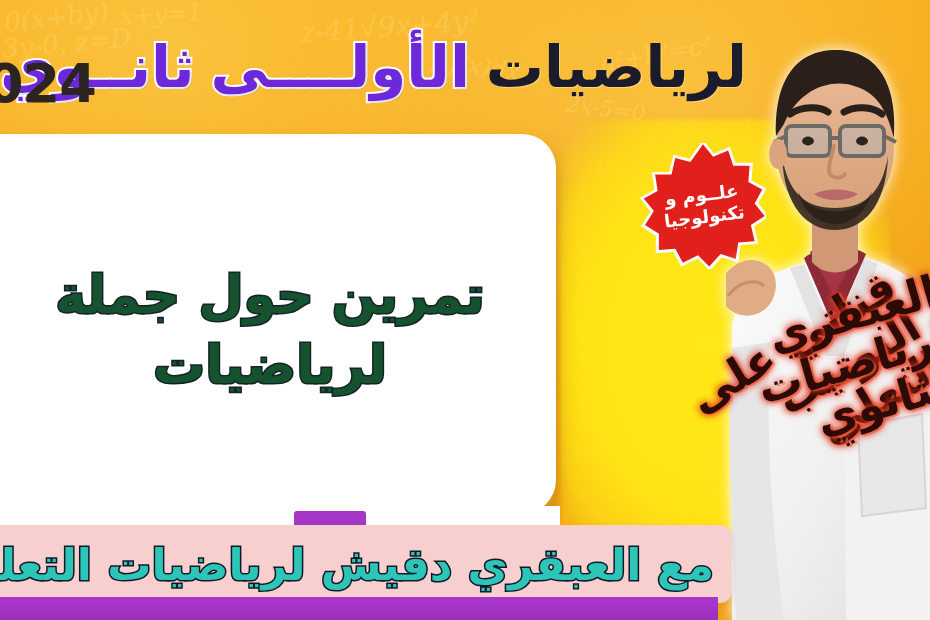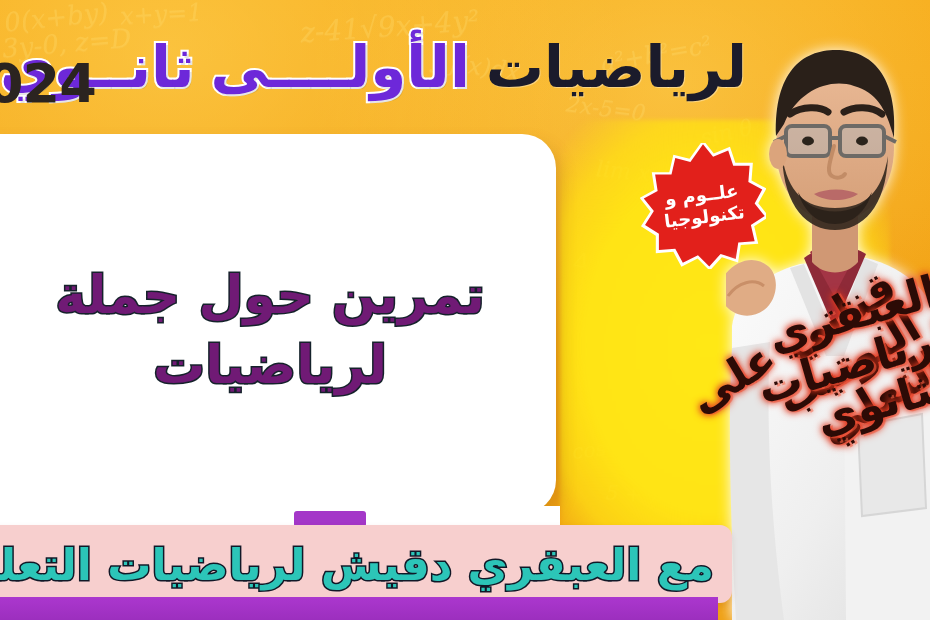--- a/index.html
+++ b/index.html
@@ -126,21 +126,21 @@
     flex-direction: column;
     align-items: center;
     justify-content: center;
     gap: 14px;
   }
   .card-line {
     font-family: "DejaVu Sans", sans-serif;
     font-weight: bold;
     font-size: 52px;
     line-height: 1.08;
-    color: #701a75;
+    color: #14532d;
     -webkit-text-stroke: 3px #15222B;
     paint-order: stroke fill;
     text-align: center;
     white-space: nowrap;
   }
 
   
   .badge {
     position: absolute;
     left: 640px;

